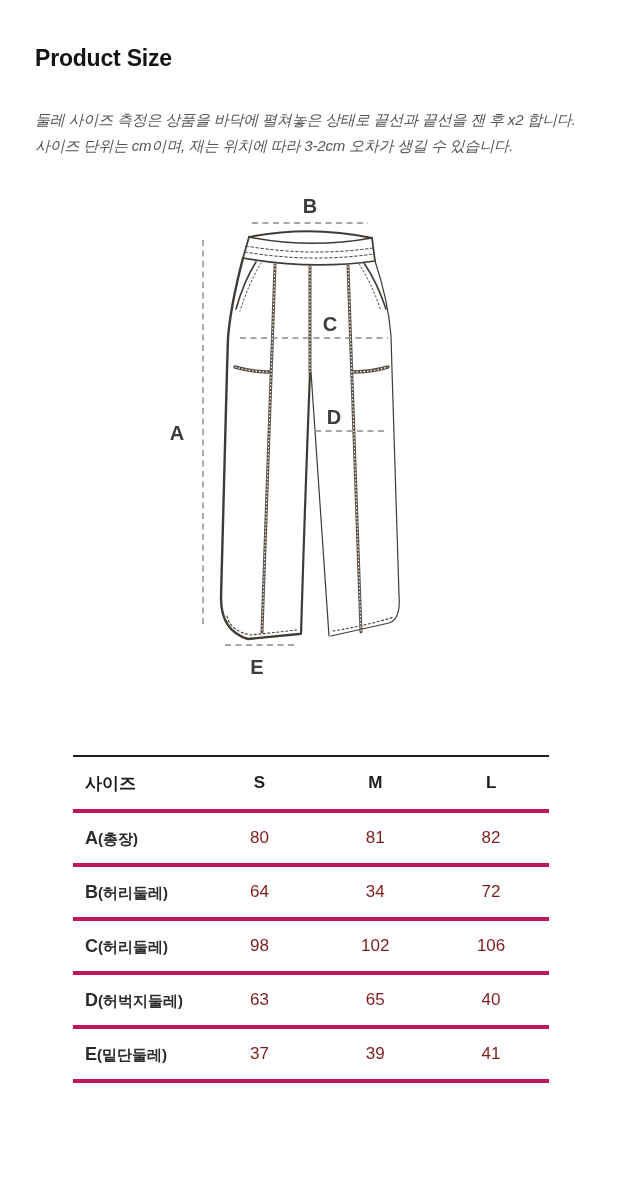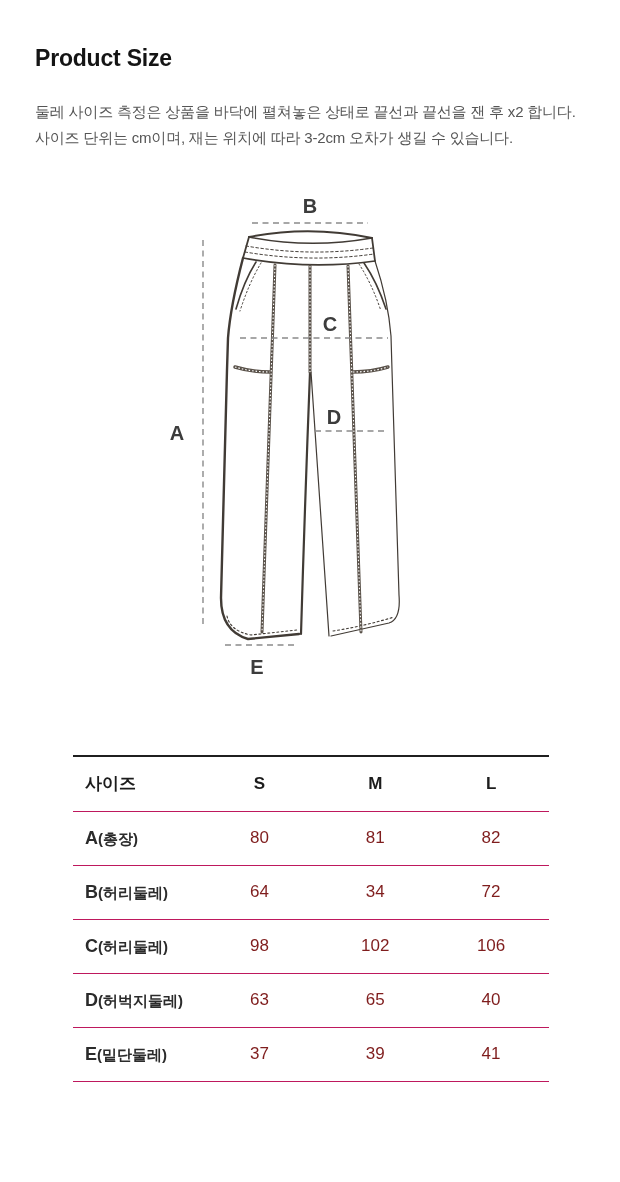--- a/index.html
+++ b/index.html
@@ -5,34 +5,34 @@
   * { margin:0; padding:0; box-sizing:border-box; }
   html,body { width:620px; height:1182px; background:#ffffff;
               font-family:"Liberation Sans", sans-serif; }
   body { position:relative; overflow:hidden; }
 
   .page-title{
     position:absolute; left:35px; top:45px;
     font-size:23px; font-weight:700; color:#141414; letter-spacing:-0.2px;
   }
   .desc{
-    position:absolute; left:35px; top:99px; width:570px;
-    font-size:15px; line-height:26px; color:#555555; letter-spacing:-0.2px;
+    position:absolute; left:35px; top:107px; width:570px;
+    font-size:15px; line-height:26px; color:#555555; letter-spacing:-0.2px;font-style:italic;
   }
 
   .diagram-wrap{ position:absolute; left:0; top:190px; width:620px; height:510px; }
   .diagram-wrap svg{ display:block; }
   .measure-label{ font-family:"Liberation Sans", sans-serif; font-size:20px;
                   font-weight:700; fill:#3c3c3c; }
 
   .table-wrap{ position:absolute; left:73px; top:755px; width:476px; }
   table.size{ width:100%; border-collapse:collapse; border-top:2px solid #1f1f1f; }
   table.size col.c-label{ width:27%; }
   table.size col.c-val{ width:24.33%; }
-  table.size tr{ border-bottom:1px solid #be185d; }
+  table.size tr{ border-bottom:4px solid #be185d; }
   table.size th, table.size td{ height:54px; vertical-align:middle; }
   table.size thead tr{ height:55px; }
   th.h-label{ text-align:left; padding-left:12px; font-size:17px; font-weight:700; color:#1c1c1c; }
   th.h-size{ text-align:center; font-size:17px; font-weight:700; color:#1c1c1c; }
   td.r-label{ text-align:left; padding-left:12px; color:#2b2b2b; font-weight:600; white-space:nowrap; }
   td.r-label .letter{ font-size:18px; }
   td.r-label .part{ font-size:15px; }
   td.r-val{ text-align:center; font-size:17px; color:#7f1d1d; font-weight:400; }
 </style>
 </head>

